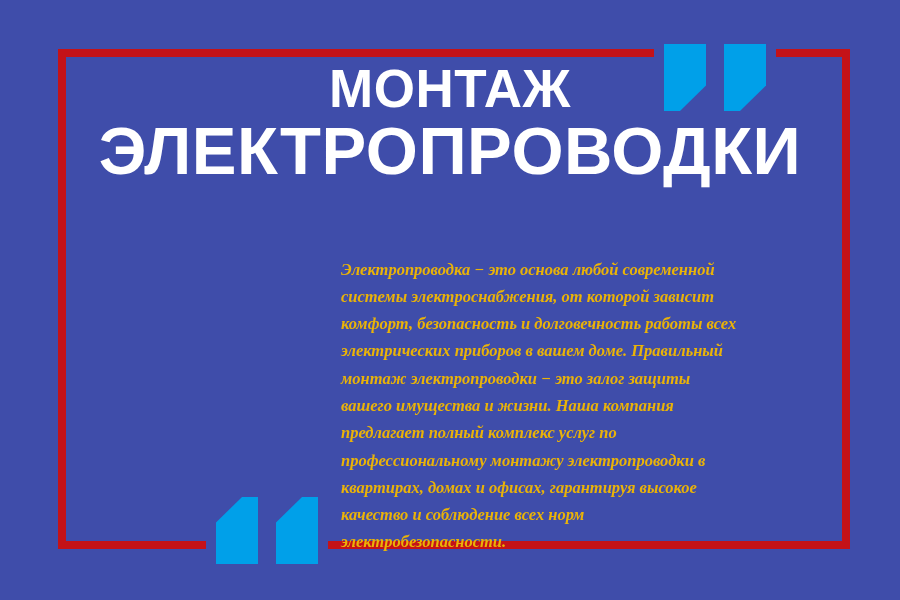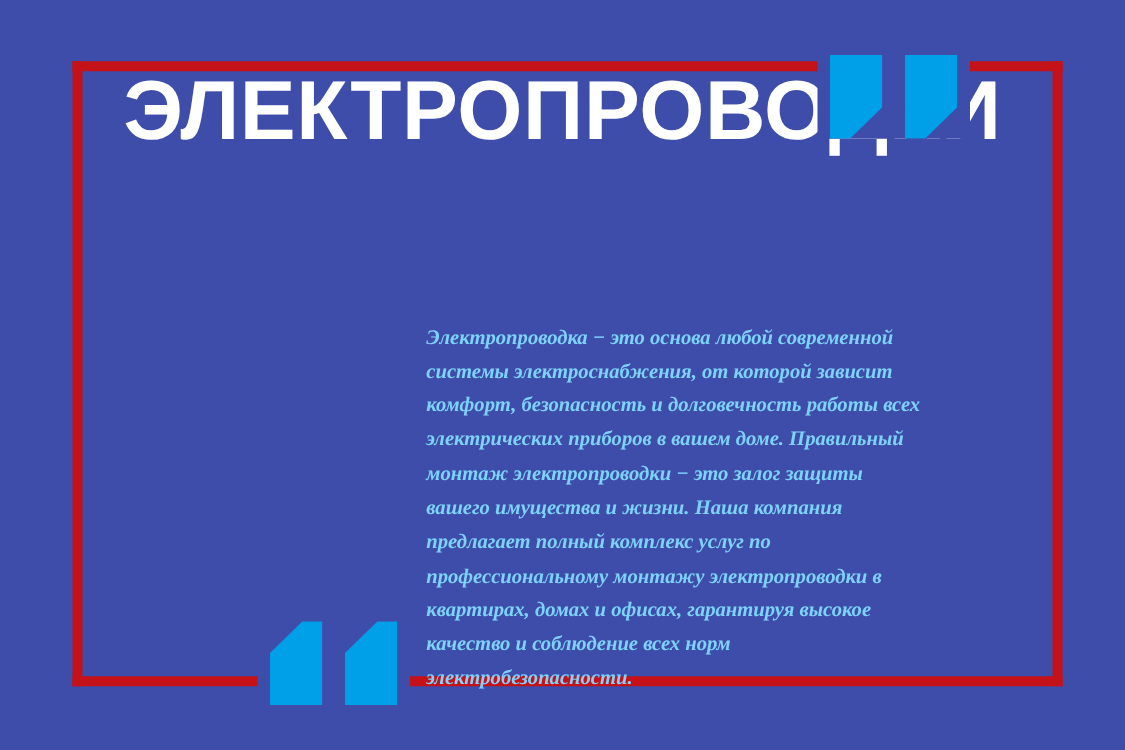--- a/index.html
+++ b/index.html
@@ -86,40 +86,41 @@
   }
   #heading-line-1 { font-size: 53px; }
   #heading-line-2 { font-size: 67px; }
 
   
   #body-text {
     position: absolute;
     left: 341px;
     top: 239px;
     width: 400px;
-    color: #7dd3fc;
+    color: #eab308;
     font-family: "Liberation Serif", "DejaVu Serif", serif;
     font-weight: 700;
     font-style: italic;
     font-size: 16.5px;
     line-height: 27.3px;
     text-align: left;
   }
 </style>
 </head>
 <body>
 
 <div id="poster">
 
   <div class="frame-bar" id="frame-top"></div>
   <div class="frame-bar" id="frame-right"></div>
   <div class="frame-bar" id="frame-bottom"></div>
   <div class="frame-bar" id="frame-left"></div>
 
   <div id="heading">
+    <span class="line" id="heading-line-1">МОНТАЖ</span>
     <span class="line" id="heading-line-2">ЭЛЕКТРОПРОВОДКИ</span>
   </div>
 
   <div class="quote-group" id="quote-top-right">
     <span class="quote-mark"></span>
     <span class="quote-mark"></span>
   </div>
 
   <div class="quote-group" id="quote-bottom-left">
     <span class="quote-mark"></span>

